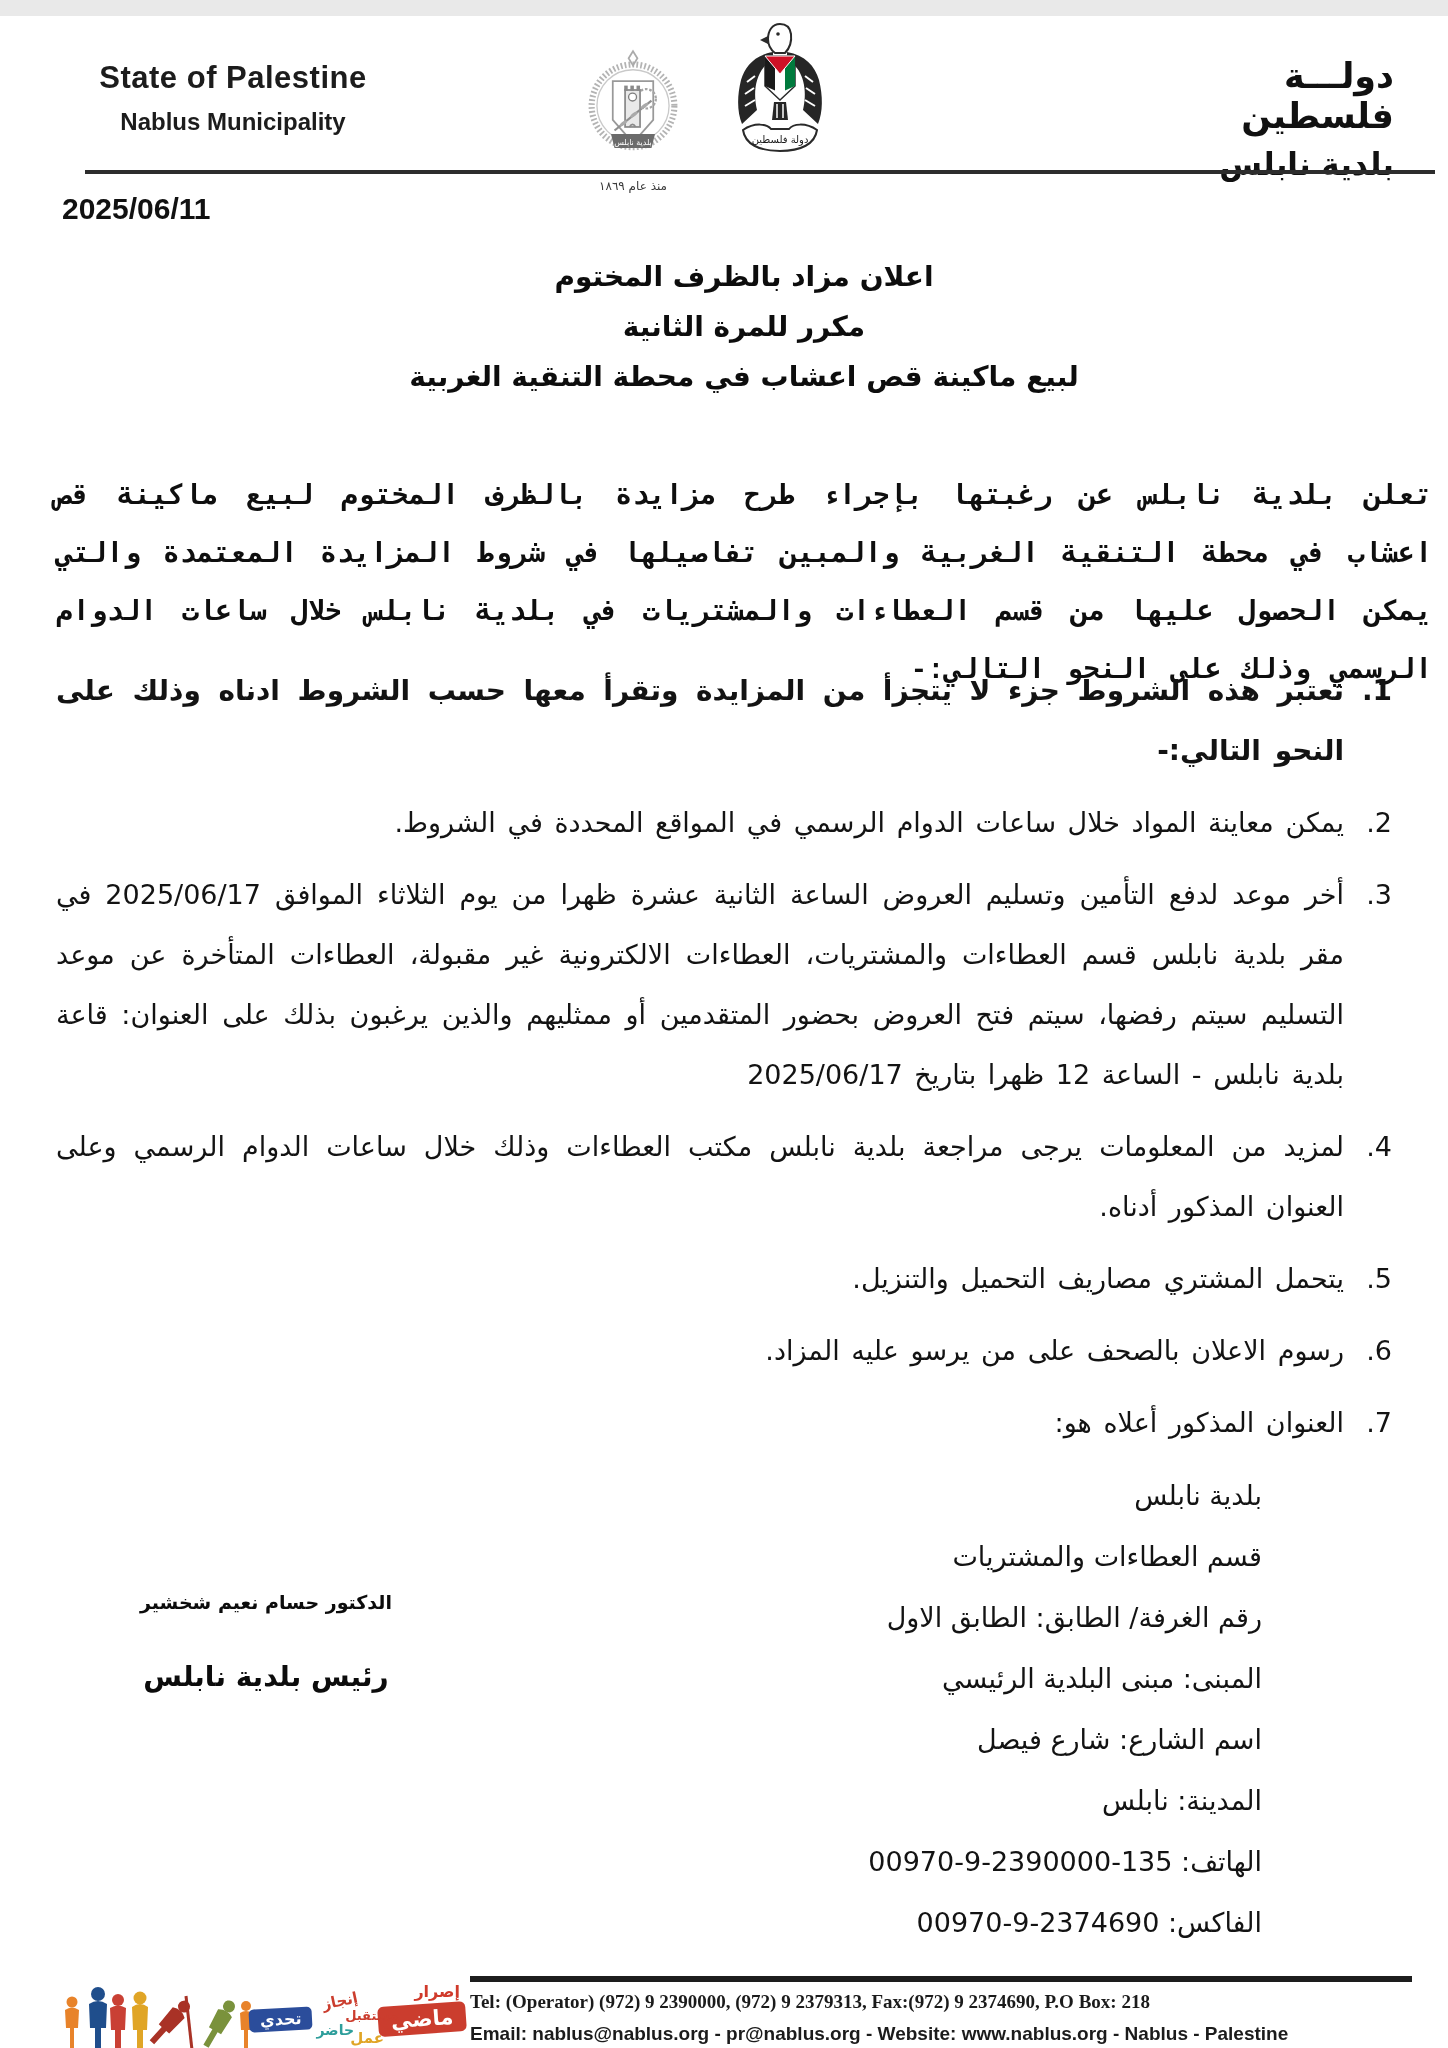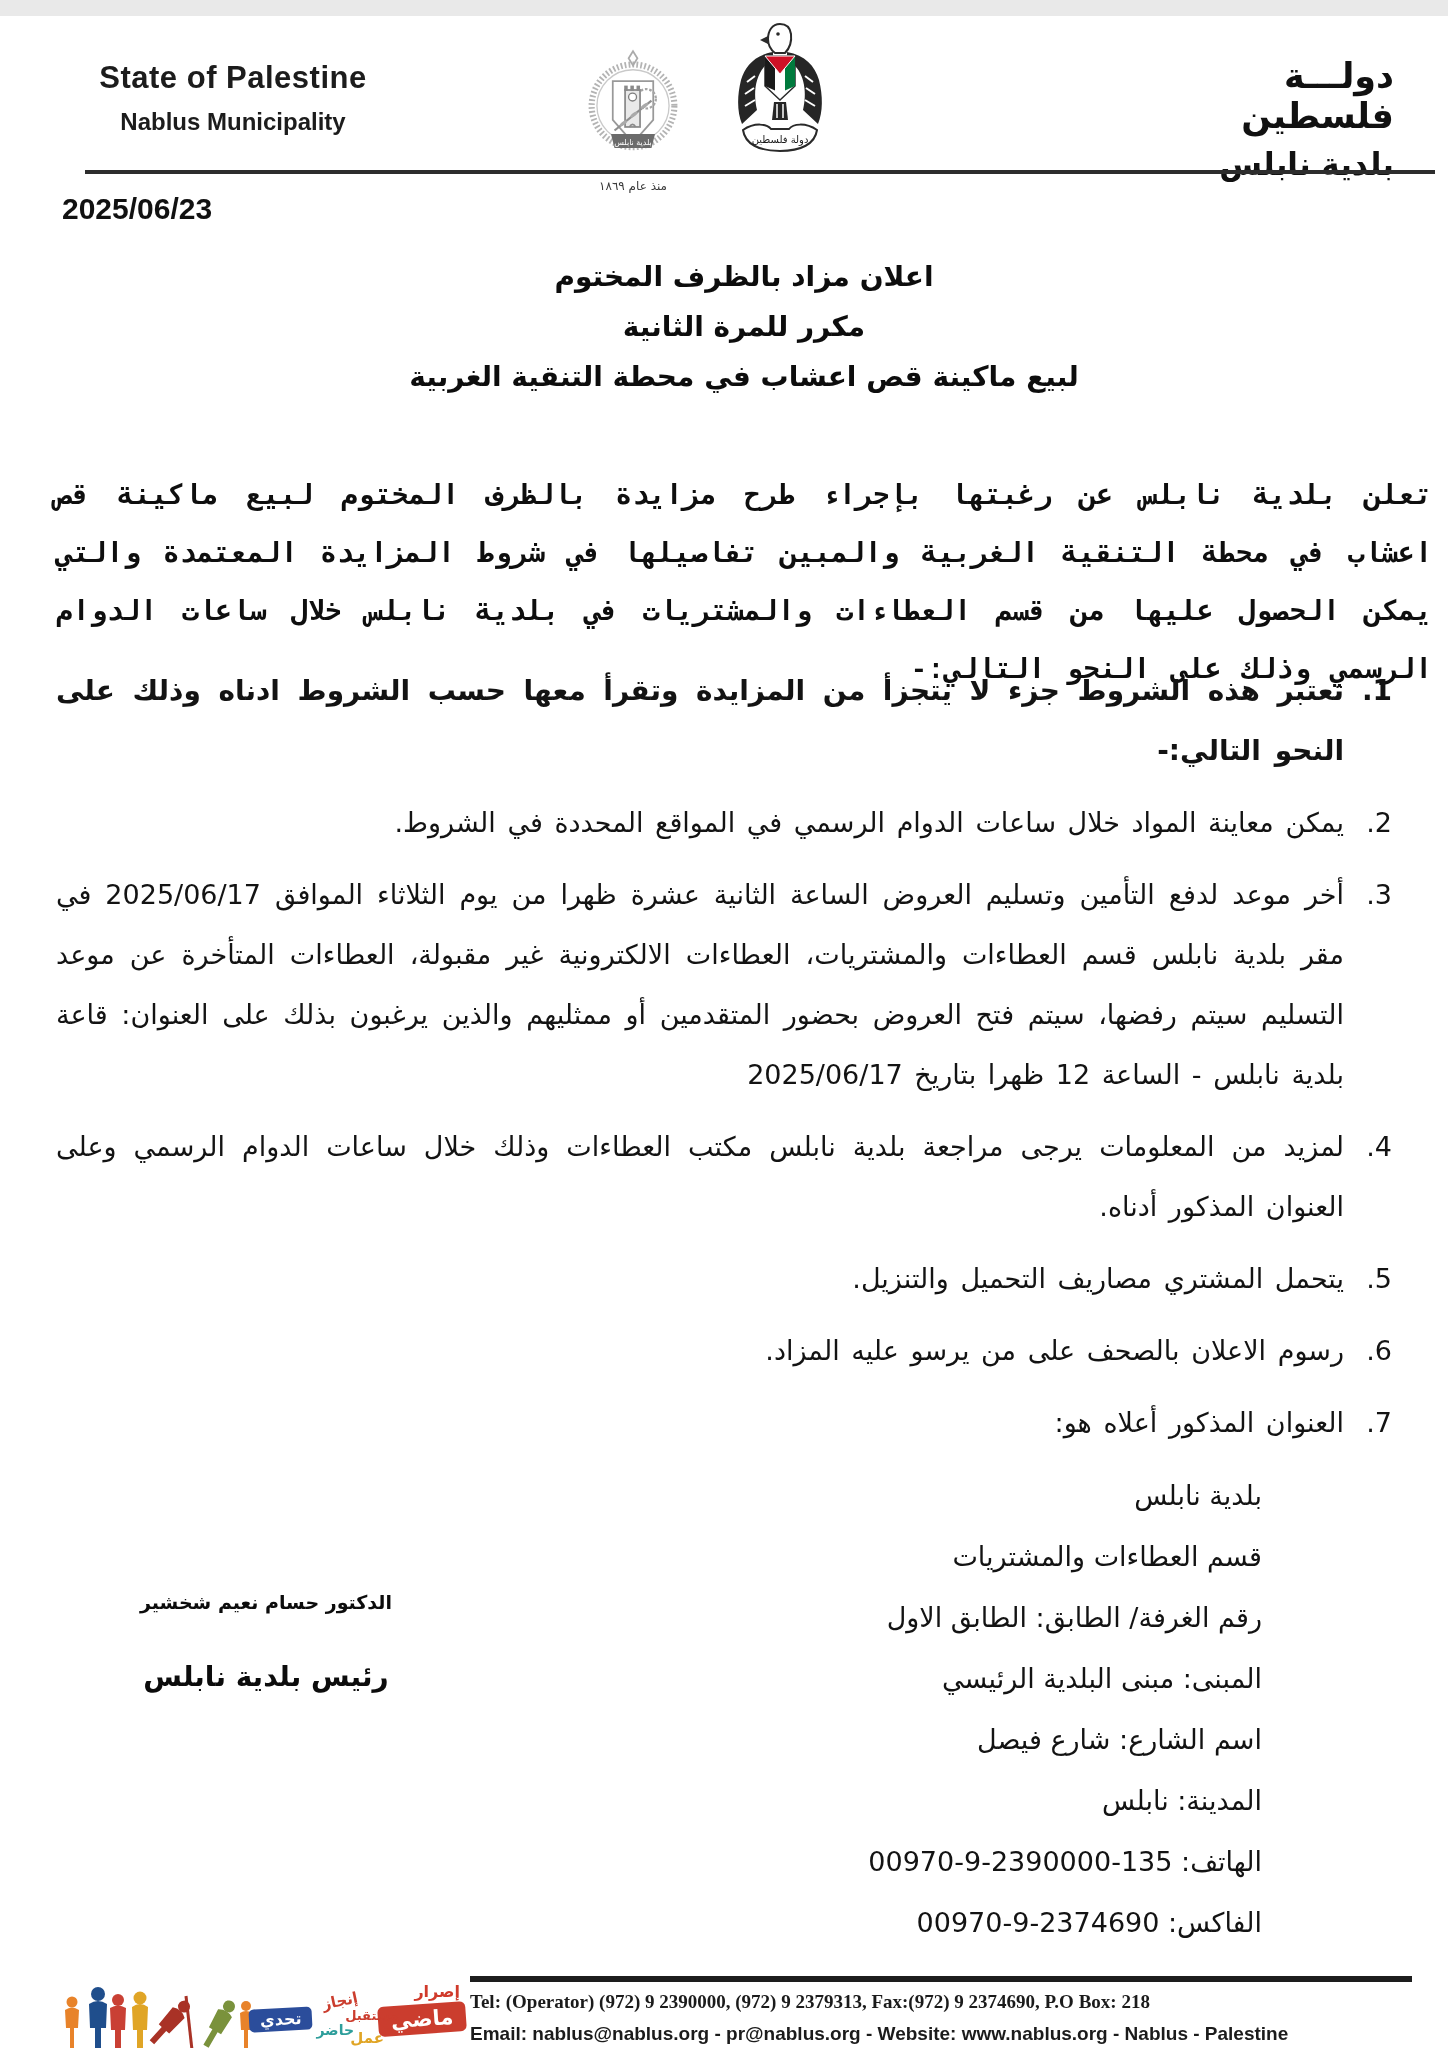--- a/index.html
+++ b/index.html
@@ -114,21 +114,21 @@
 
     <path d="M49 80 L61 80 L63 98 L47 98 Z" fill="#262626"></path>
     <path d="M52 82 L52 96 M58 82 L58 96" stroke="#ffffff" stroke-width="1.5"></path>
 
     <path d="M18 108 C30 100 42 102 46 107 L64 107 C68 102 80 100 92 108 C90 122 76 129 55 129 C34 129 20 122 18 108 Z" fill="#ffffff" stroke="#2a2a2a" stroke-width="2"></path>
     <text x="55" y="121" text-anchor="middle" font-size="10" fill="#1a1a1a">دولة فلسطين</text>
   </svg>
 
   <div class="hdr-rule"></div>
 
-  <div class="doc-date">2025/06/23</div>
+  <div class="doc-date">2025/06/11</div>
 
   <div class="title">
     <div>اعلان مزاد بالظرف المختوم</div>
     <div>مكرر للمرة الثانية</div>
     <div>لبيع ماكينة قص اعشاب في محطة التنقية الغربية</div>
   </div>
 
   <div class="intro">تعلن بلدية نابلس عن رغبتها بإجراء طرح مزايدة بالظرف المختوم لبيع ماكينة قص اعشاب في محطة التنقية الغربية والمبين تفاصيلها في شروط المزايدة المعتمدة والتي يمكن الحصول عليها من قسم العطاءات والمشتريات في بلدية نابلس خلال ساعات الدوام الرسمي وذلك على النحو التالي:-</div>
 
   <div class="list">

